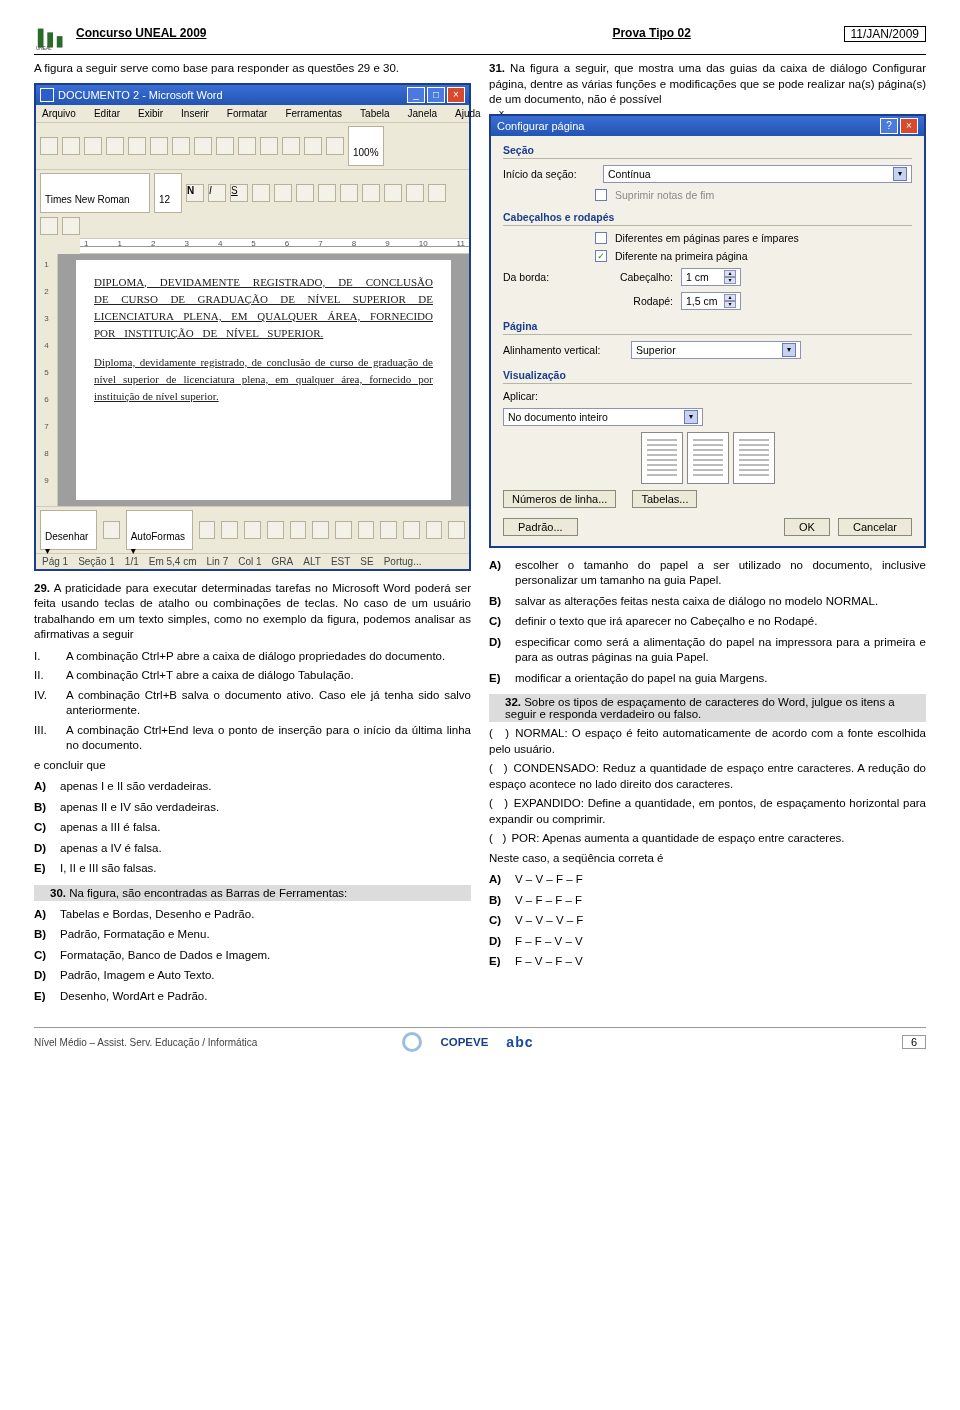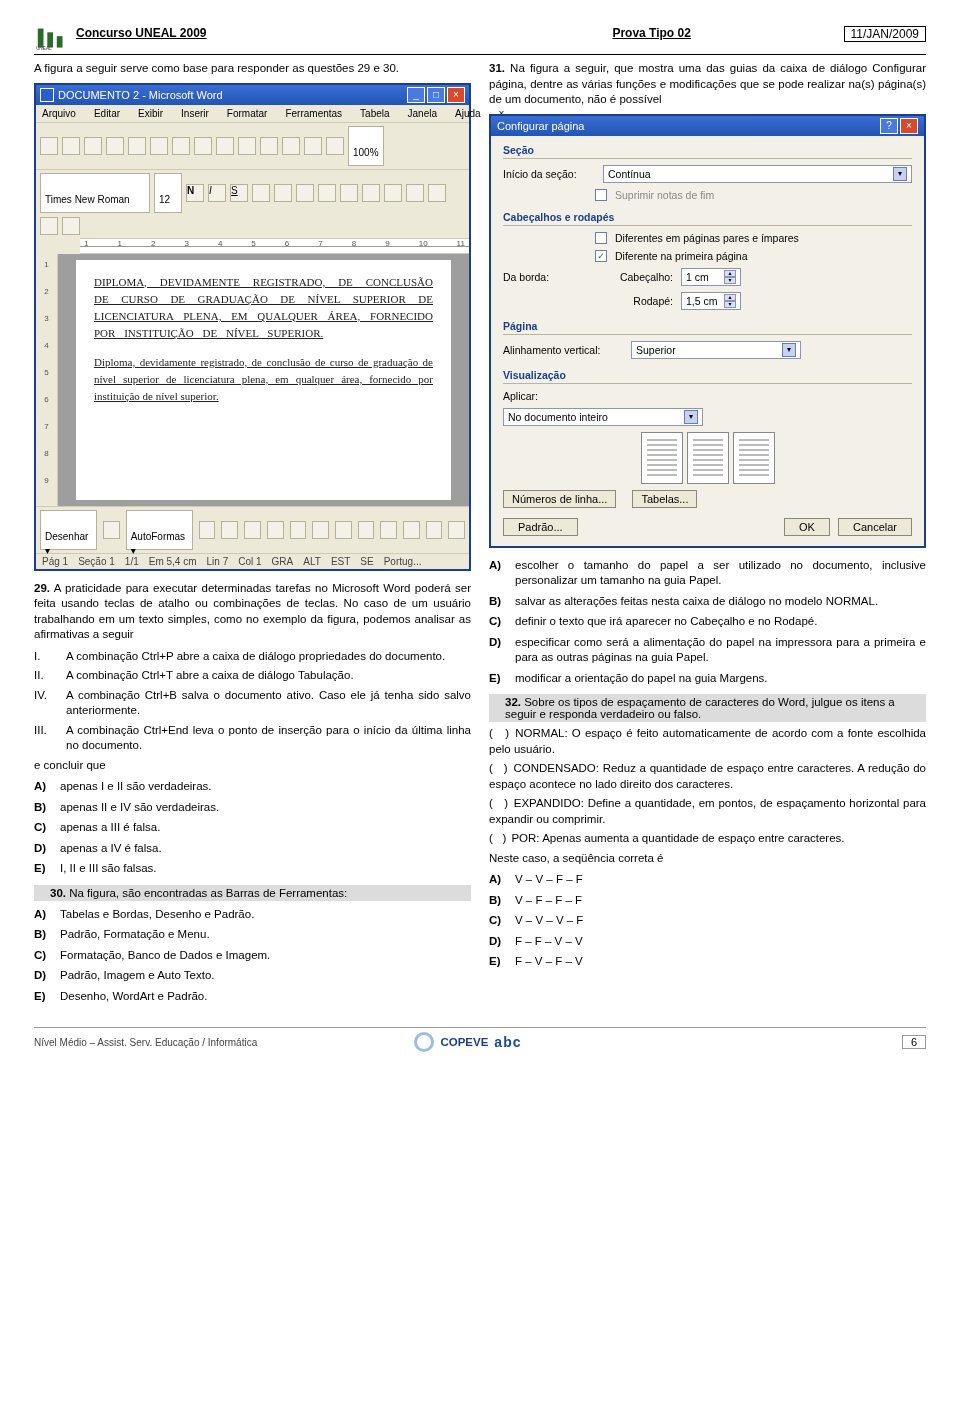--- a/index.html
+++ b/index.html
@@ -71,21 +71,21 @@
   .finput .spin{display:flex;flex-direction:column;gap:0}
   .finput .spin div{width:12px;height:7px;background:#dbe1f2;border:1px solid #8c93b5;font-size:6px;text-align:center;line-height:5px}
   .chk{width:12px;height:12px;border:1px solid #6a7bb5;background:#fff;display:inline-flex;align-items:center;justify-content:center;font-size:9px;color:#2a7a2a}
   .preview{display:flex;gap:4px;justify-content:center;margin:4px 0 6px 0}
   .pv{width:42px;height:52px;border:1px solid #888;background:#fff;position:relative}
   .pv::before{content:"";position:absolute;left:5px;right:5px;top:6px;height:2px;background:#bbb;box-shadow:0 5px 0 #bbb,0 10px 0 #bbb,0 15px 0 #bbb,0 20px 0 #bbb,0 25px 0 #bbb,0 30px 0 #bbb,0 35px 0 #bbb}
   .dlgfoot{display:flex;justify-content:space-between;align-items:center;margin-top:6px}
   .btn{border:1px solid #8a8876;background:#ece9d8;padding:2px 14px;font-size:11px}
   .linkbtns{display:flex;gap:16px}
   .linkbtns .btn{padding:2px 8px}
-  .copeve{display:flex;align-items:center;gap:6px;font-weight:bold;color:#1a3e8c}
+  .copeve{display:flex;align-items:center;gap:18px;font-weight:bold;color:#1a3e8c}
   .copeve .ring{width:20px;height:20px;border-radius:50%;border:3px solid #9bbde0}
   .abc{color:#1a4aa0;font-size:14px;font-weight:bold;letter-spacing:1px}
 </style>
 </head>
 <body>
 
 <div class="page">
 
   <div class="header">
     <svg class="logo" viewBox="0 0 40 26">

